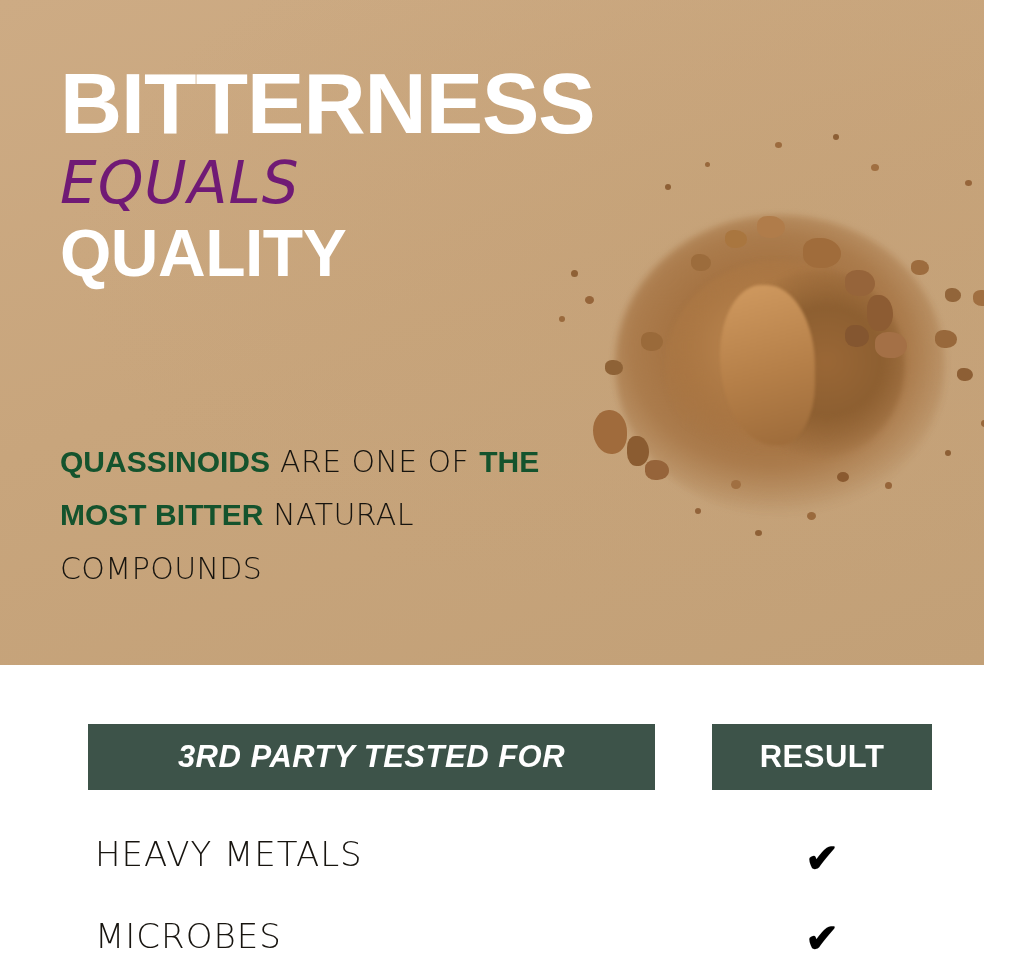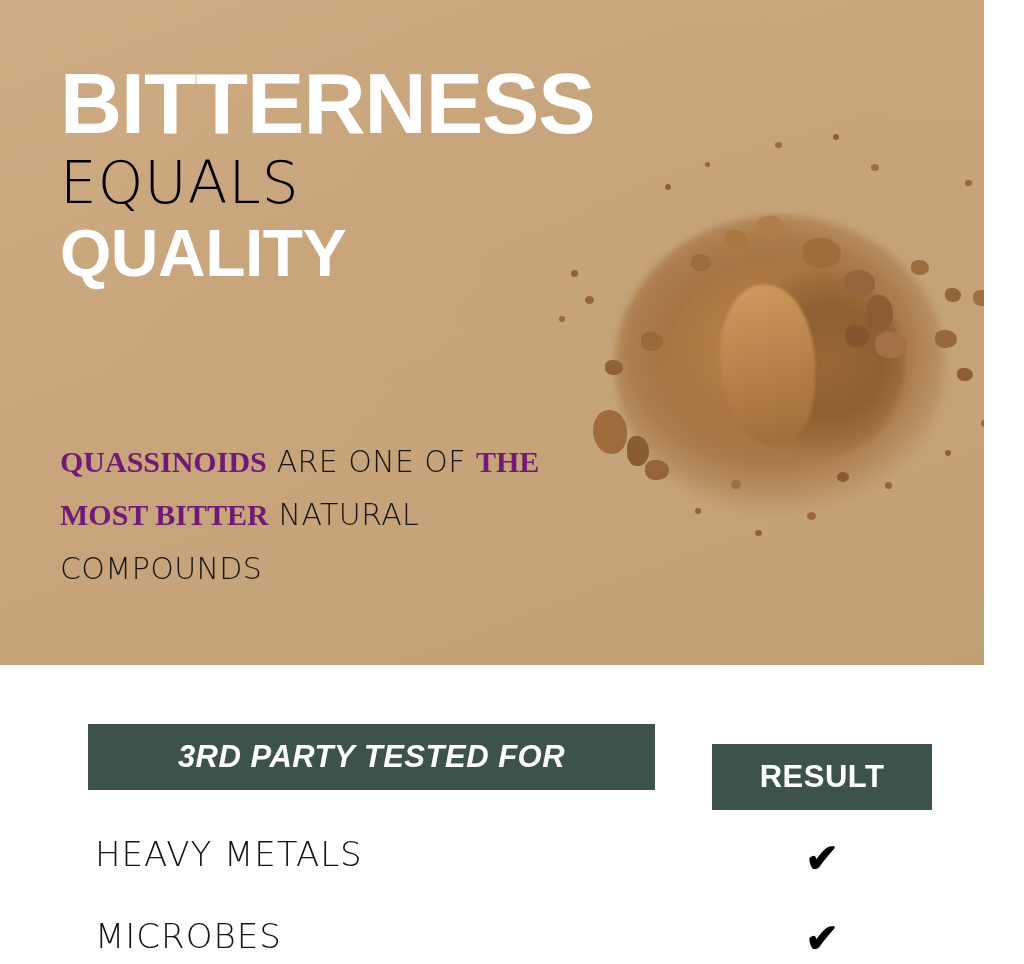--- a/index.html
+++ b/index.html
@@ -61,47 +61,48 @@
   .chunk{border-radius:42% 58% 52% 48%;filter:blur(.4px);}
   .spk{border-radius:50%;}
 
   
   #headline{position:absolute;left:60px;top:62px;width:620px;}
   .h-big{
     font-size:86px;line-height:.96;font-weight:bold;color:#ffffff;
     letter-spacing:-1px;margin:0;
   }
   .h-light{
-    font-size:58px;line-height:1.12;font-weight:300;color:#000000;
+    font-size:58px;line-height:1.12;font-weight:300;color:#701a75;
     letter-spacing:1px;margin:6px 0 0 0;
     font-family:"DejaVu Sans", sans-serif;
+    font-style:italic;
     -webkit-text-stroke:0px;
   }
   .h-big2{
     font-size:66px;line-height:1;font-weight:bold;color:#ffffff;
     letter-spacing:-.5px;margin:4px 0 0 0;
   }
 
   
   #lede{
     position:absolute;left:60px;top:435px;width:520px;
     font-size:30px;line-height:1.78;color:#17140f;letter-spacing:.4px;
     font-family:"DejaVu Sans", sans-serif;font-weight:300;
   }
-  #lede b{color:#701a75;font-weight:bold;font-family:Liberation Serif, serif;letter-spacing:0;}
+  #lede b{color:#14532d;font-weight:bold;font-family:Liberation Sans, sans-serif;letter-spacing:0;}
 
   
   #table-sec{
     position:absolute;left:0;top:665px;width:1024px;height:299px;background:#ffffff;
   }
   .hdr-bar{
     position:absolute;background:#3d5349;display:flex;align-items:center;justify-content:center;
   }
   #hdr-test{left:88px;top:724px;width:567px;height:66px;font-style:italic;}
-  #hdr-result{left:712px;top:744px;width:220px;height:66px;}
+  #hdr-result{left:712px;top:724px;width:220px;height:66px;}
   .hdr-txt{
     color:#ffffff;font-size:31px;font-weight:bold;letter-spacing:.5px;white-space:nowrap;
   }
   .row-label{
     position:absolute;left:95px;font-size:34px;color:#17140f;font-weight:300;
     letter-spacing:1px;font-family:"DejaVu Sans", sans-serif;white-space:nowrap;
   }
   .row-check{
     position:absolute;left:712px;width:220px;text-align:center;
     font-size:40px;color:#000000;font-weight:bold;line-height:1;

